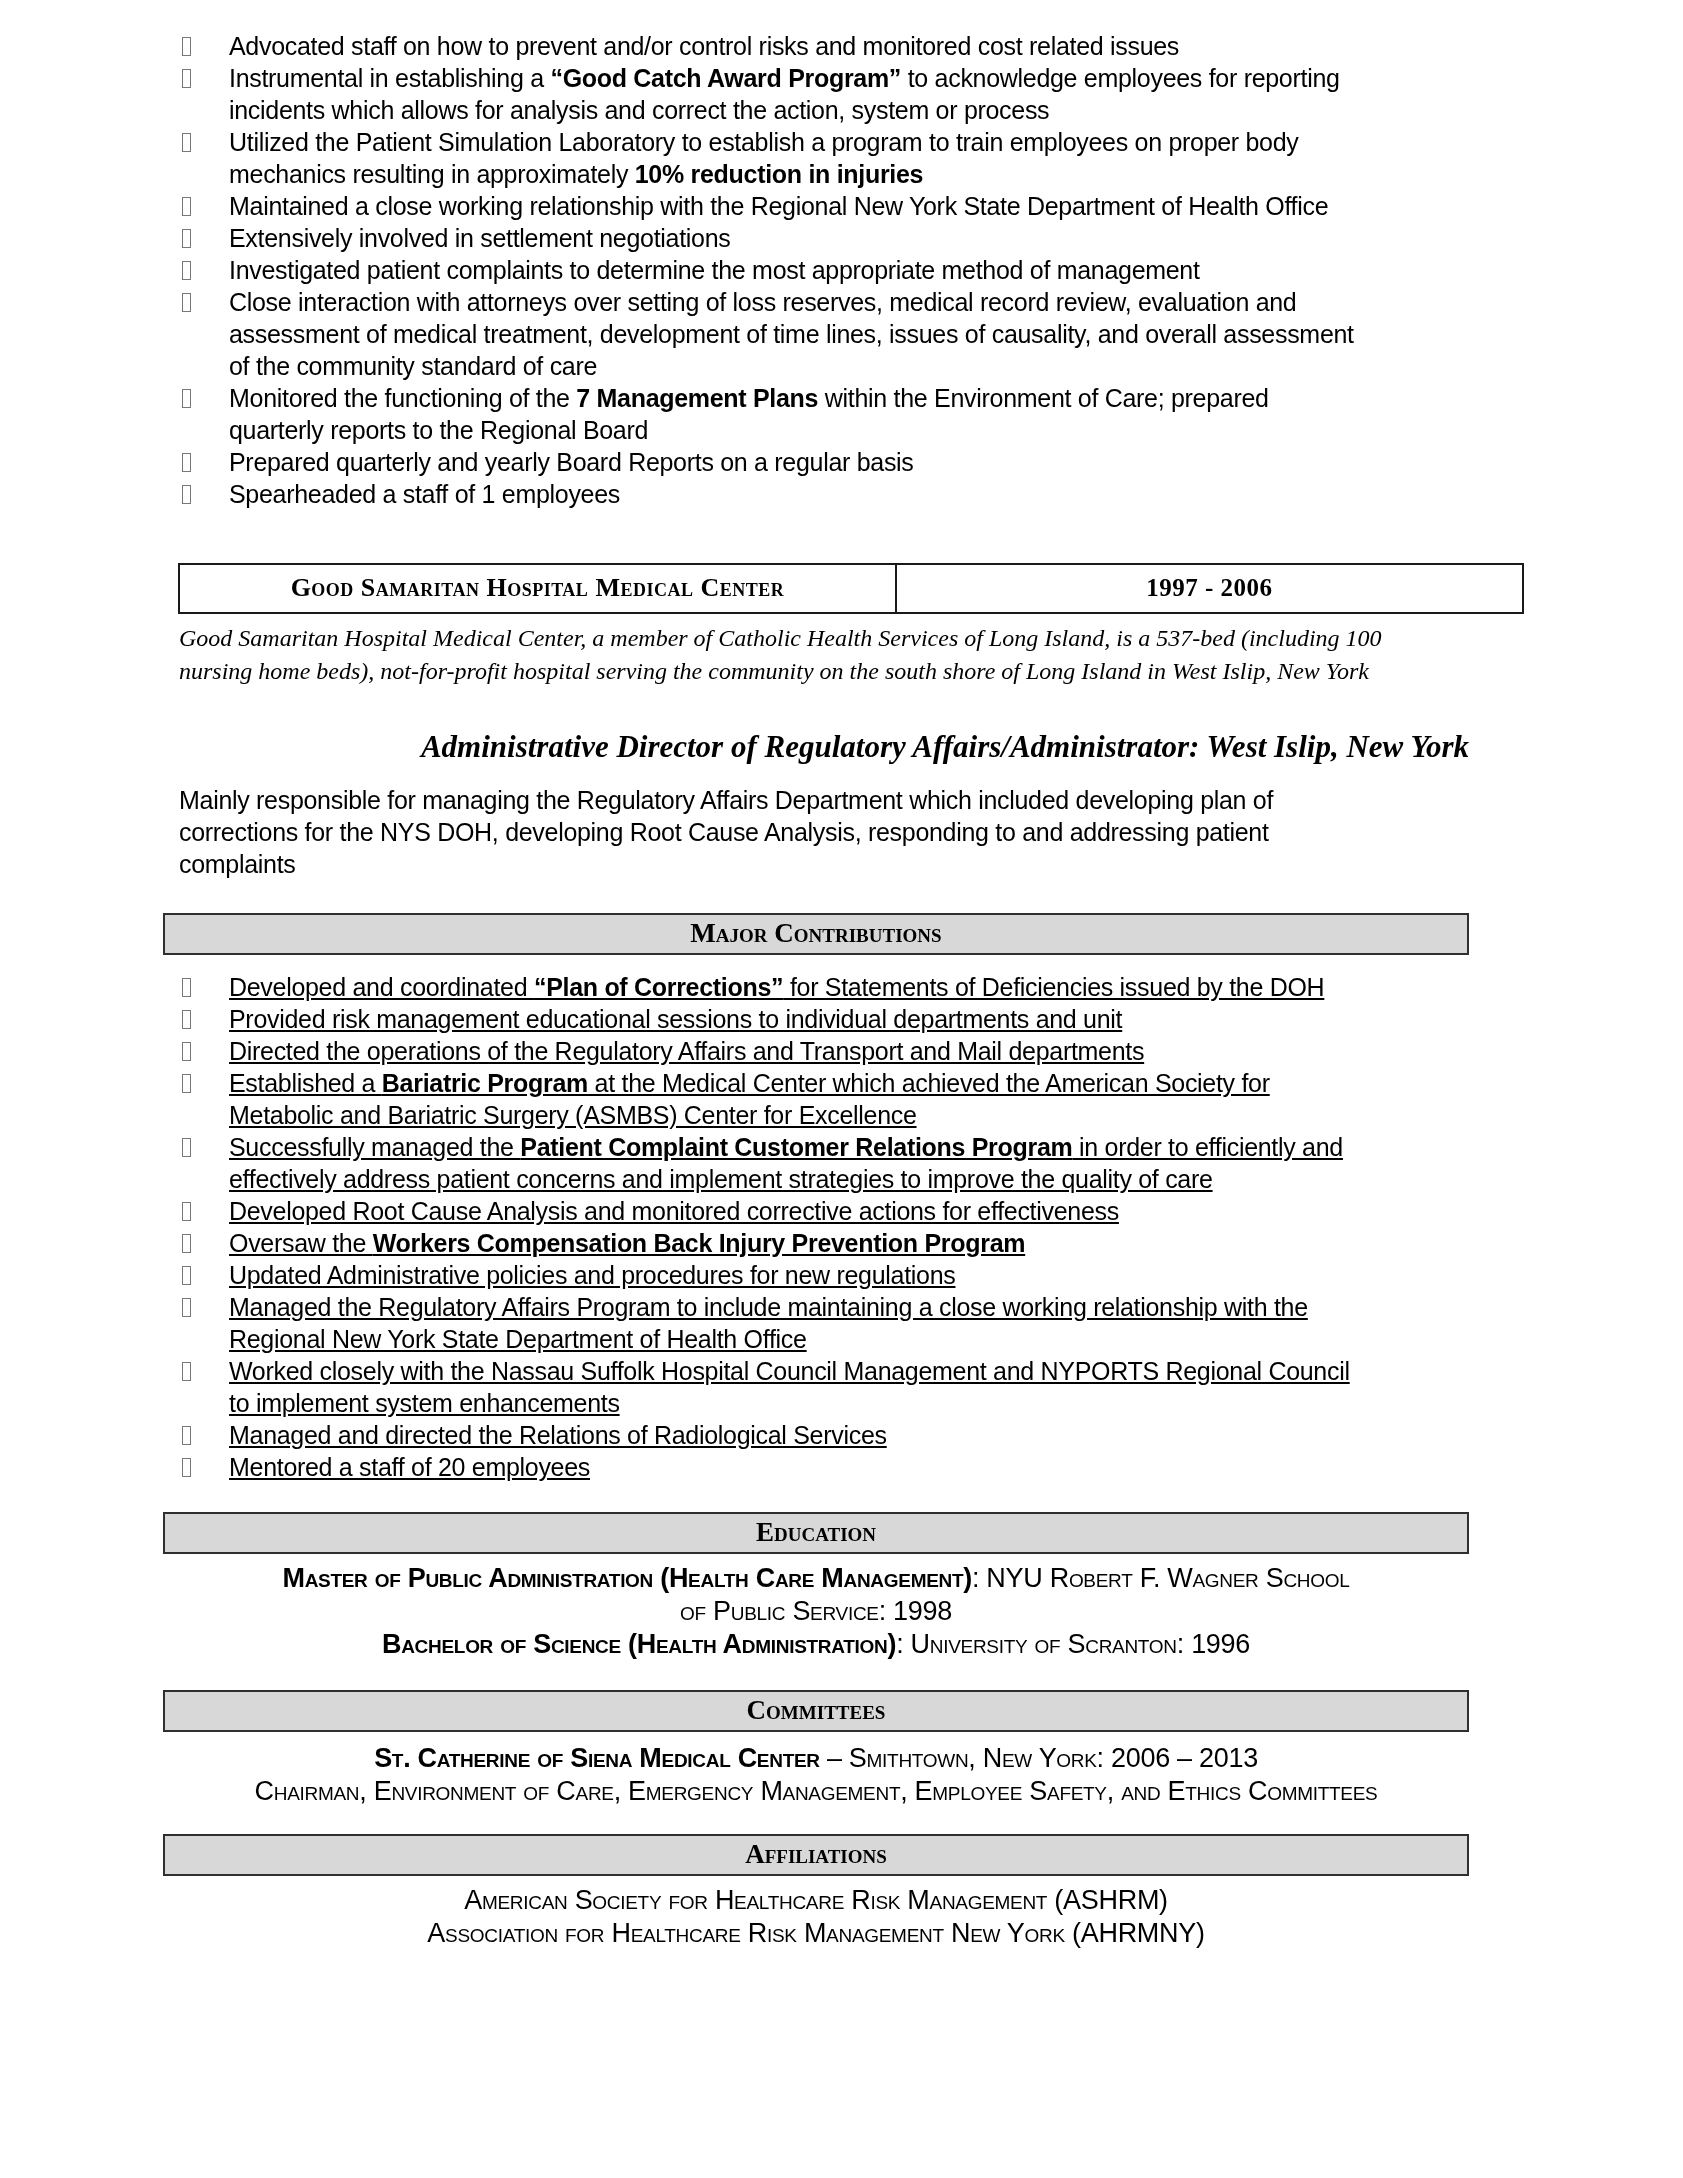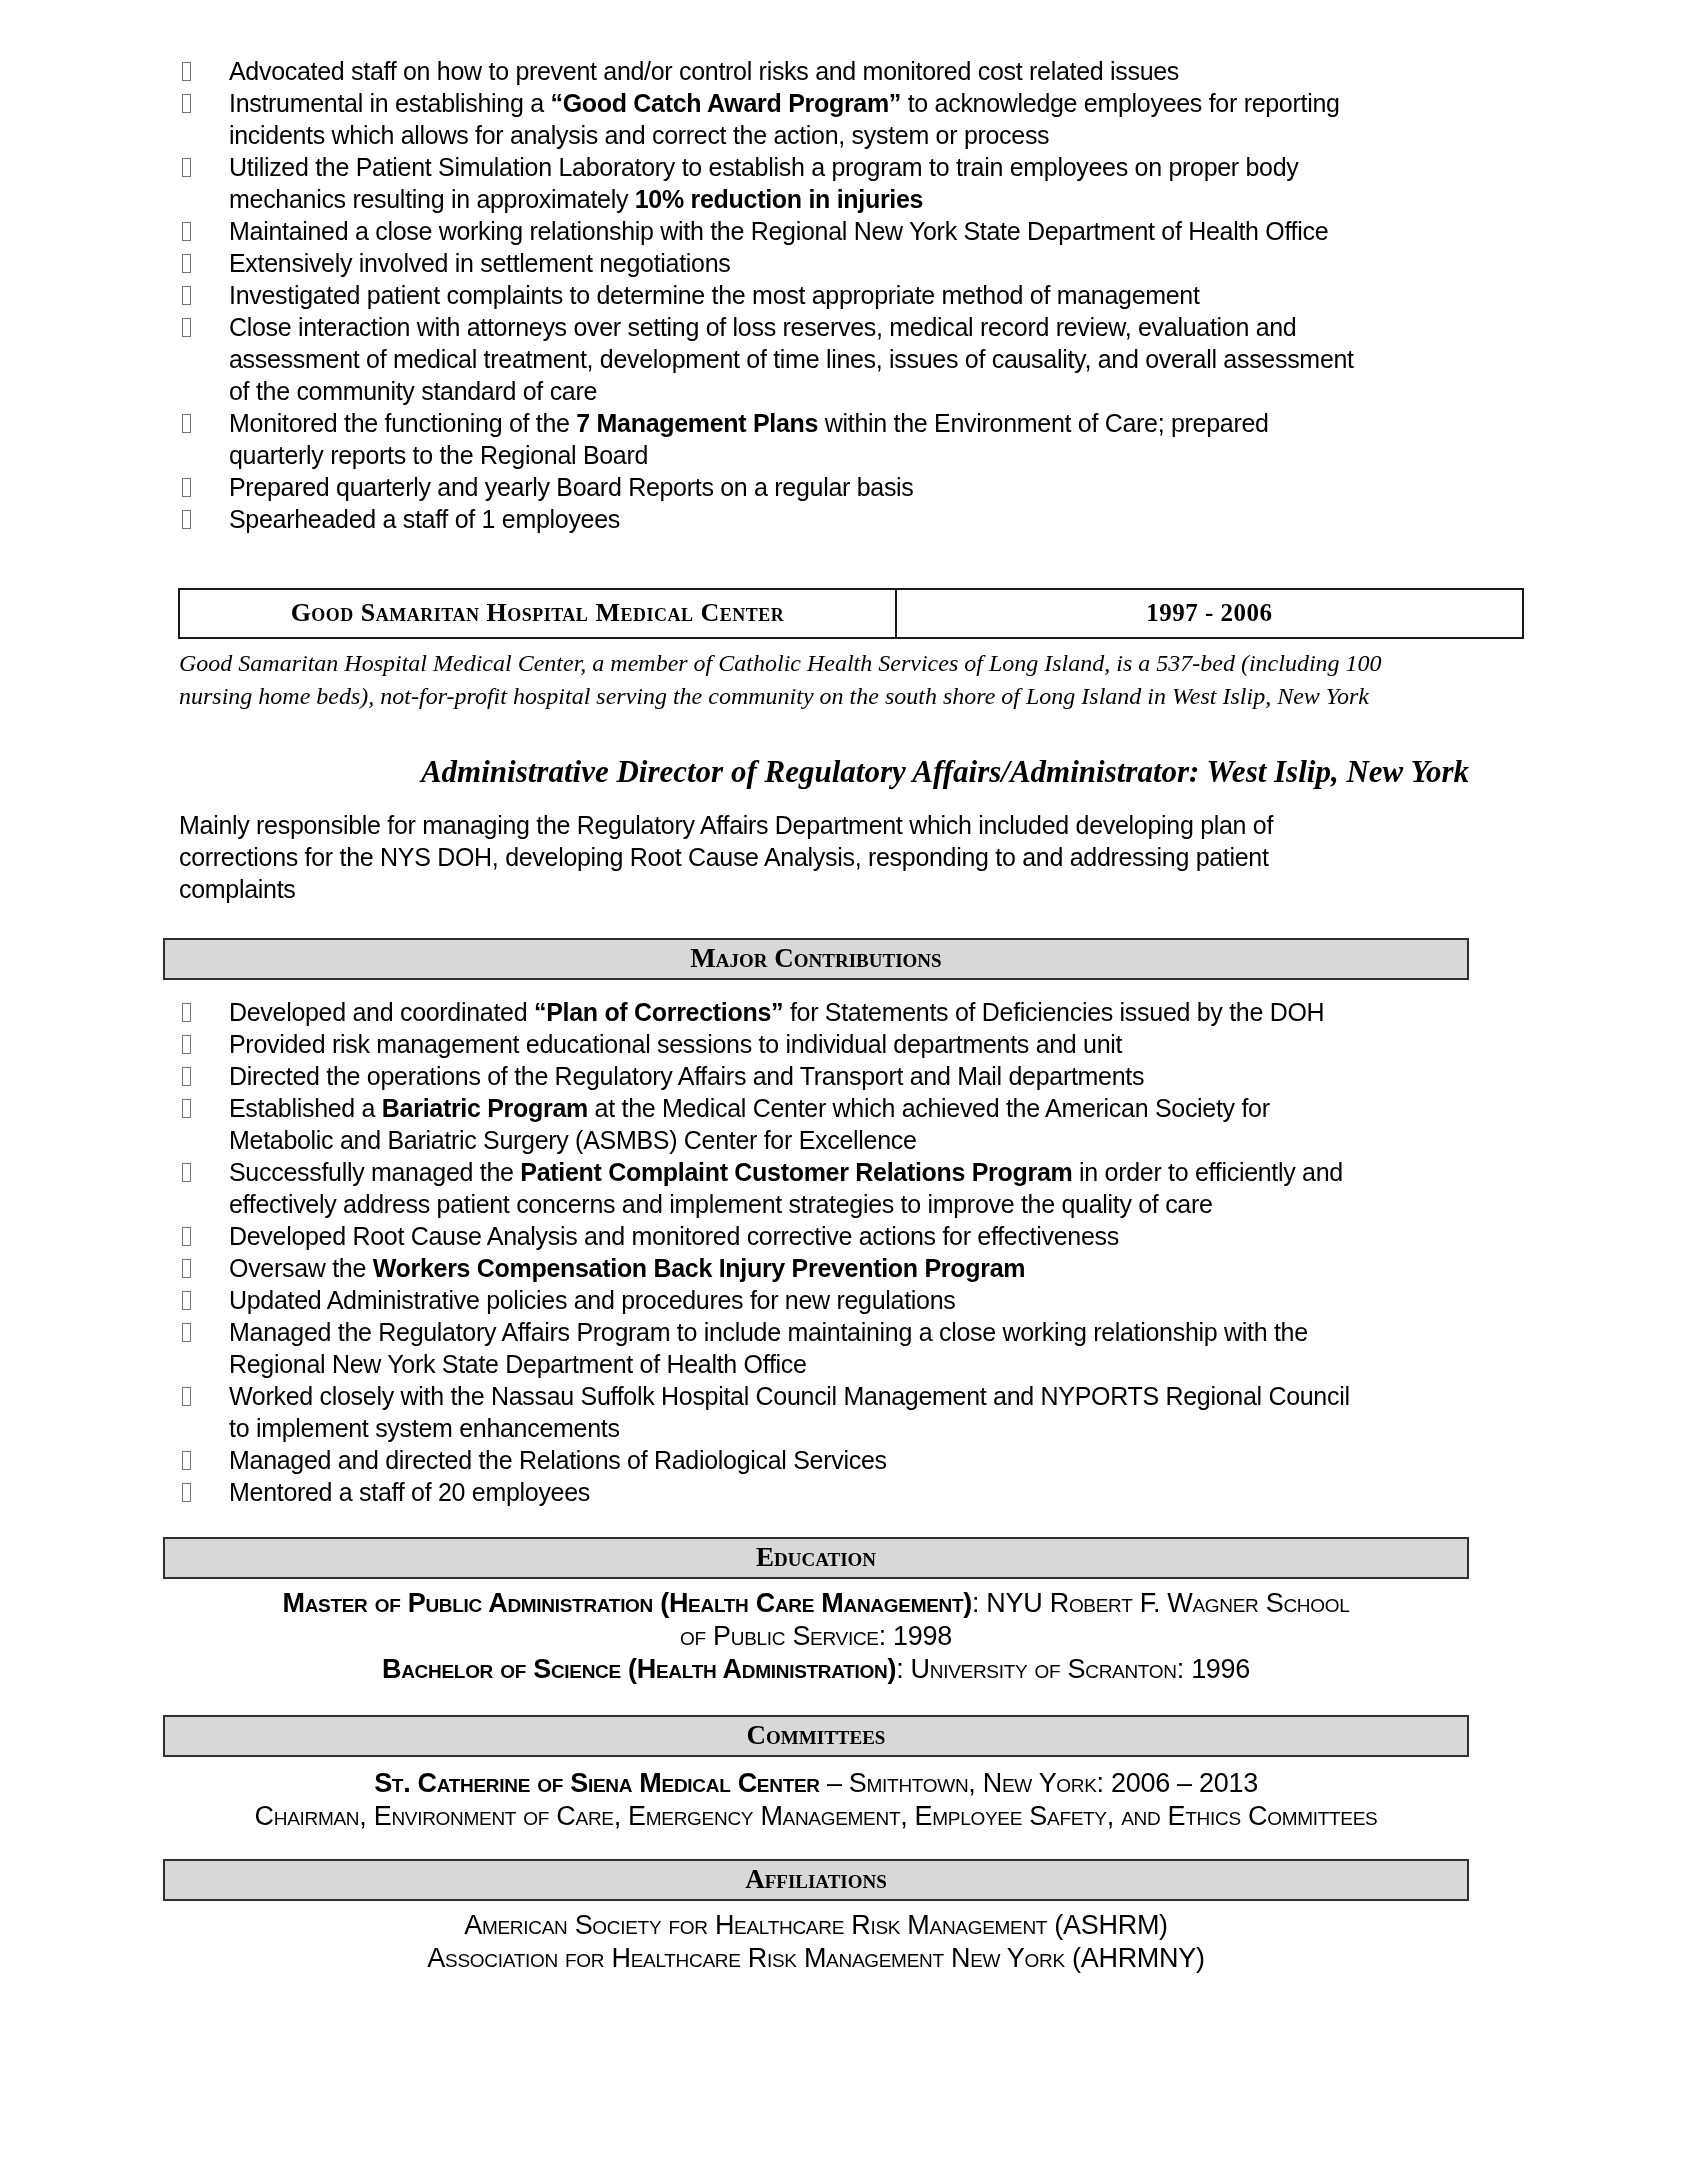--- a/index.html
+++ b/index.html
@@ -2,21 +2,21 @@
 <html><head>
 <meta charset="utf-8">
 <style>
   html,body{margin:0;padding:0;background:#ffffff;}
   body{
     width:1683px;height:2178px;
     font-family:"Liberation Sans",sans-serif;
     color:var(--text,#000);
     -webkit-font-smoothing:antialiased;
   }
-  .page{box-sizing:border-box;width:1627px;height:2178px;padding:55px 158px 0 163px;overflow:hidden;}
+  .page{box-sizing:border-box;width:1627px;height:2178px;padding:30px 158px 0 163px;overflow:hidden;}
 
   
   .blist{list-style:none;margin:0;padding:0;font-size:25px;line-height:32px;letter-spacing:-0.3px;}
   .blist li{position:relative;padding-left:66px;white-space:pre-wrap;}
   .tofu{
     position:absolute;left:19px;top:7px;
     width:9px;height:19px;
     border:1.5px solid var(--tofu,#777);
     box-sizing:border-box;
   }
@@ -51,21 +51,21 @@
 
   
   .secbar{
     margin-top:33px;
     background:var(--barfill,#d8d8d8);
     border:2px solid var(--barborder,#2f2f2f);
     text-align:center;
     font-family:"Liberation Serif",serif;font-variant:small-caps;font-weight:600;
     font-size:27px;line-height:28px;padding:4px 0 6px;
   }
-  .blist.list2{margin-top:16px;}
+  .blist.list2{margin-top:16px;text-decoration:underline;}
 
   
   .centerlines{
     margin-top:8px;text-align:center;
     font-variant:small-caps;
     font-size:27px;line-height:33px;letter-spacing:-0.3px;
   }
   .centerlines .cline{white-space:pre-wrap;}
   .centerlines.gap10{margin-top:10px;}
   .secbar.mt29{margin-top:29px;}

